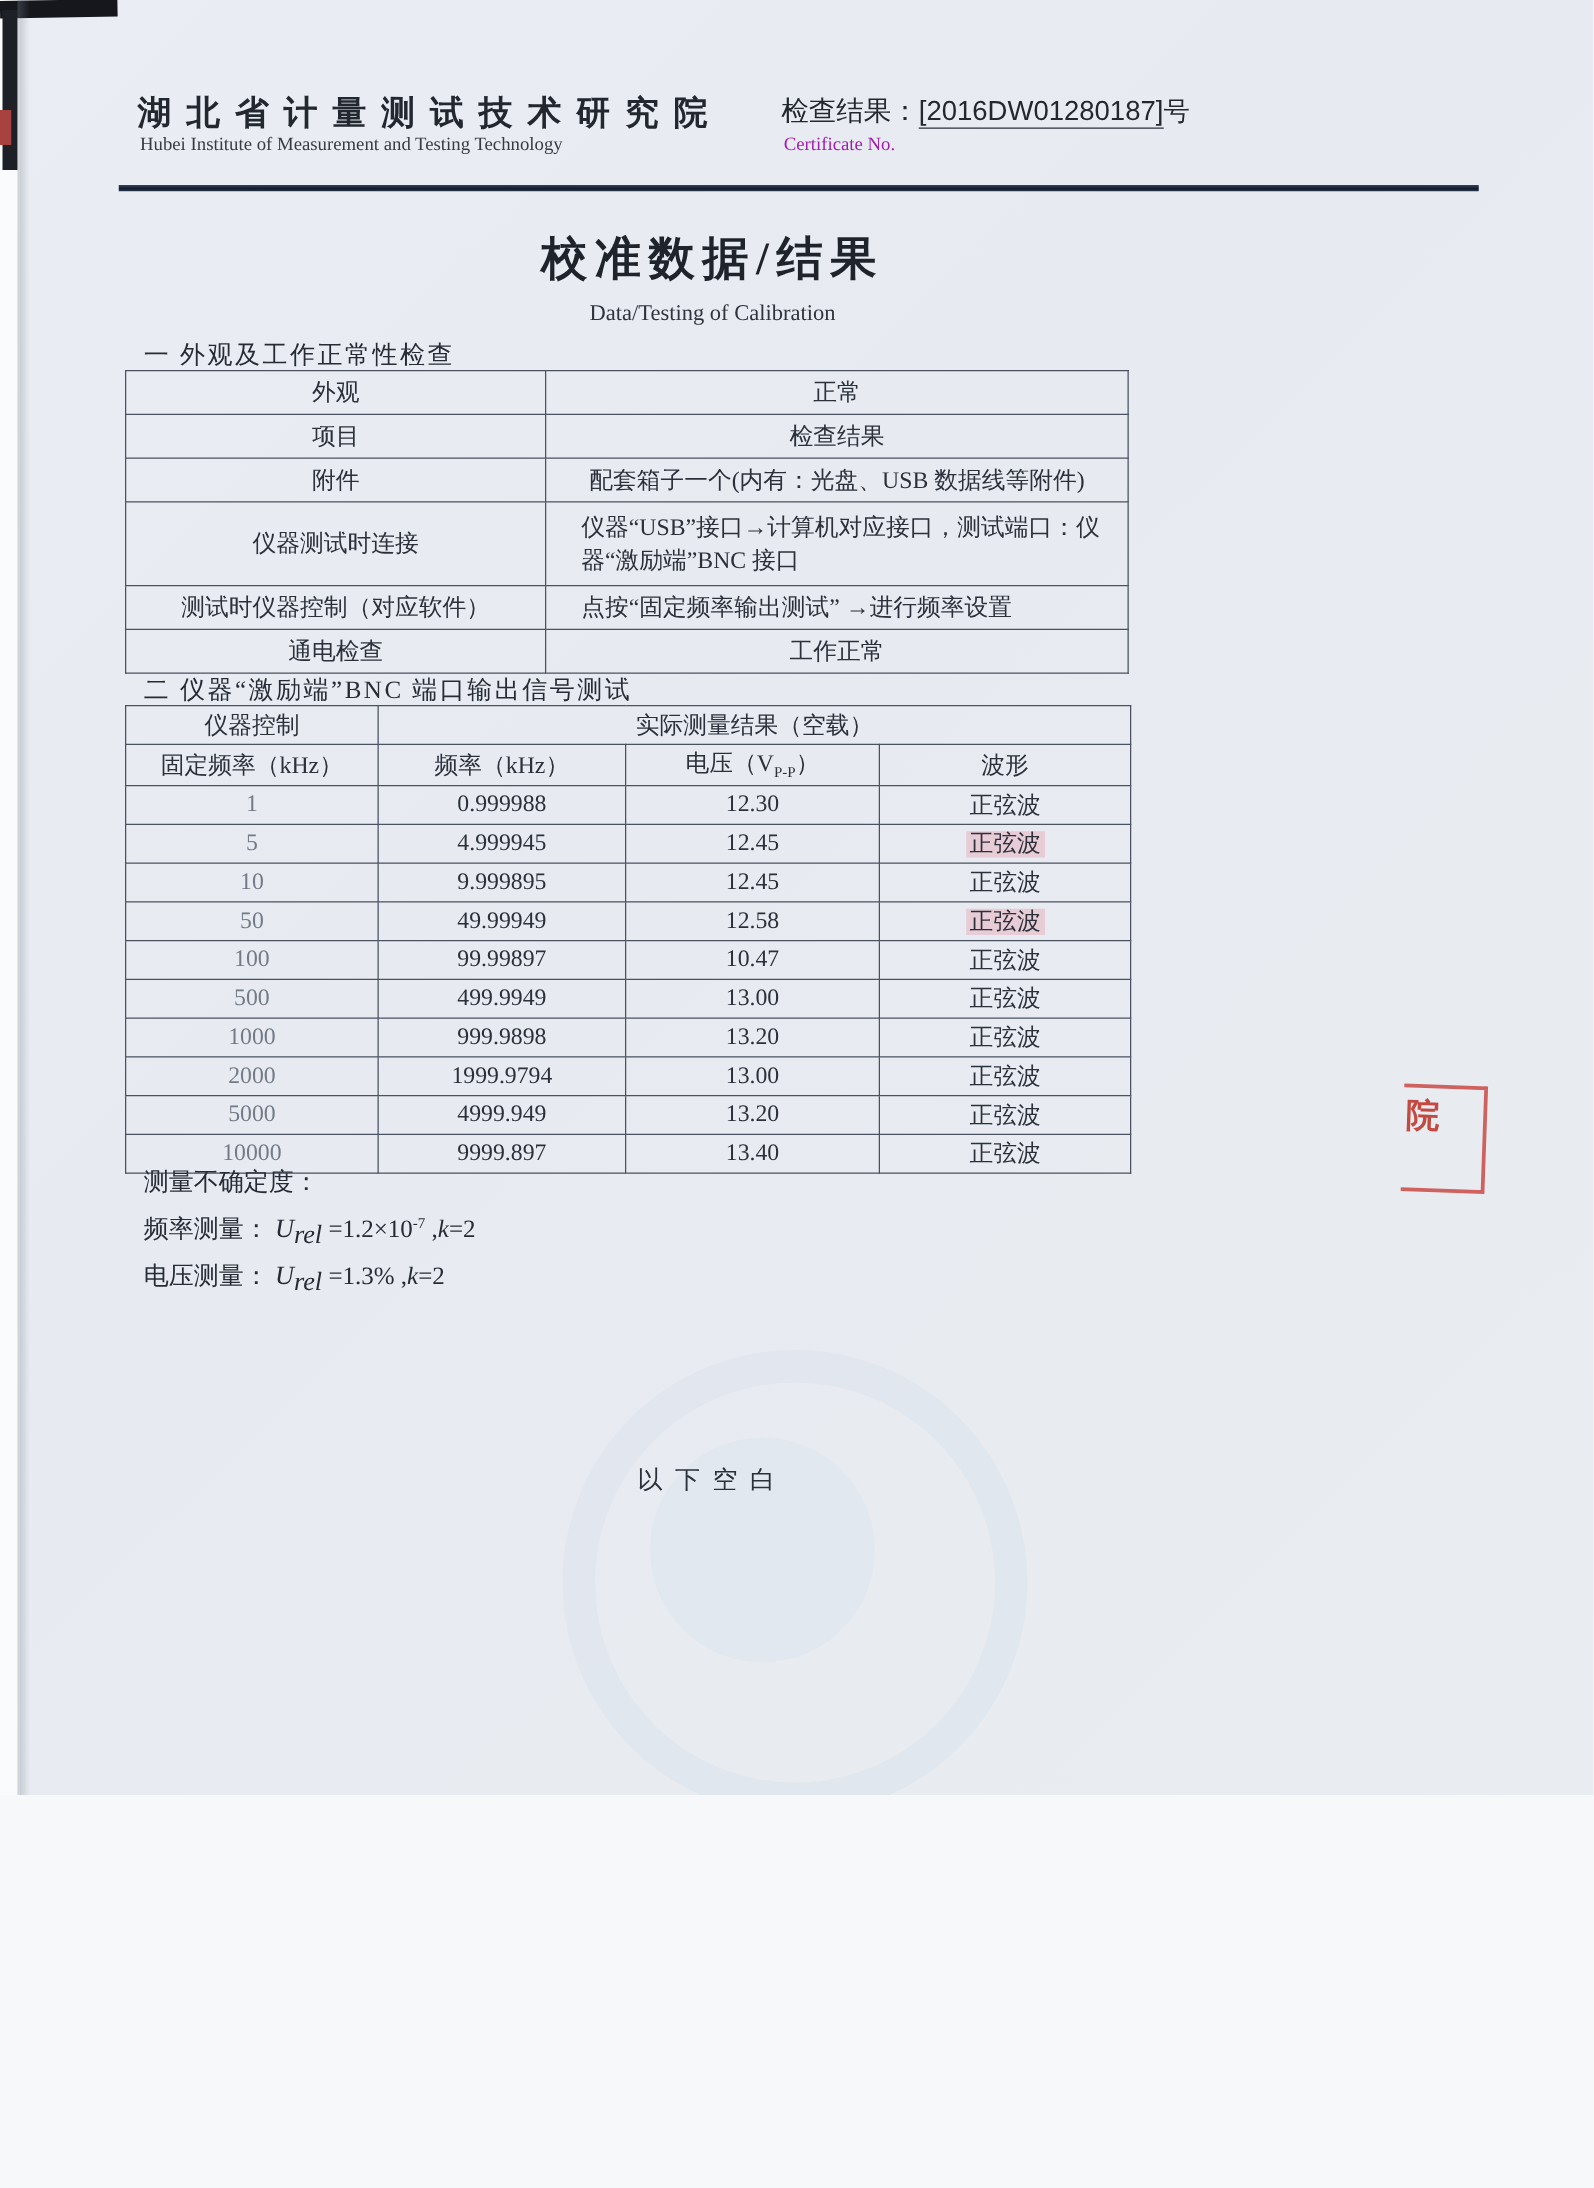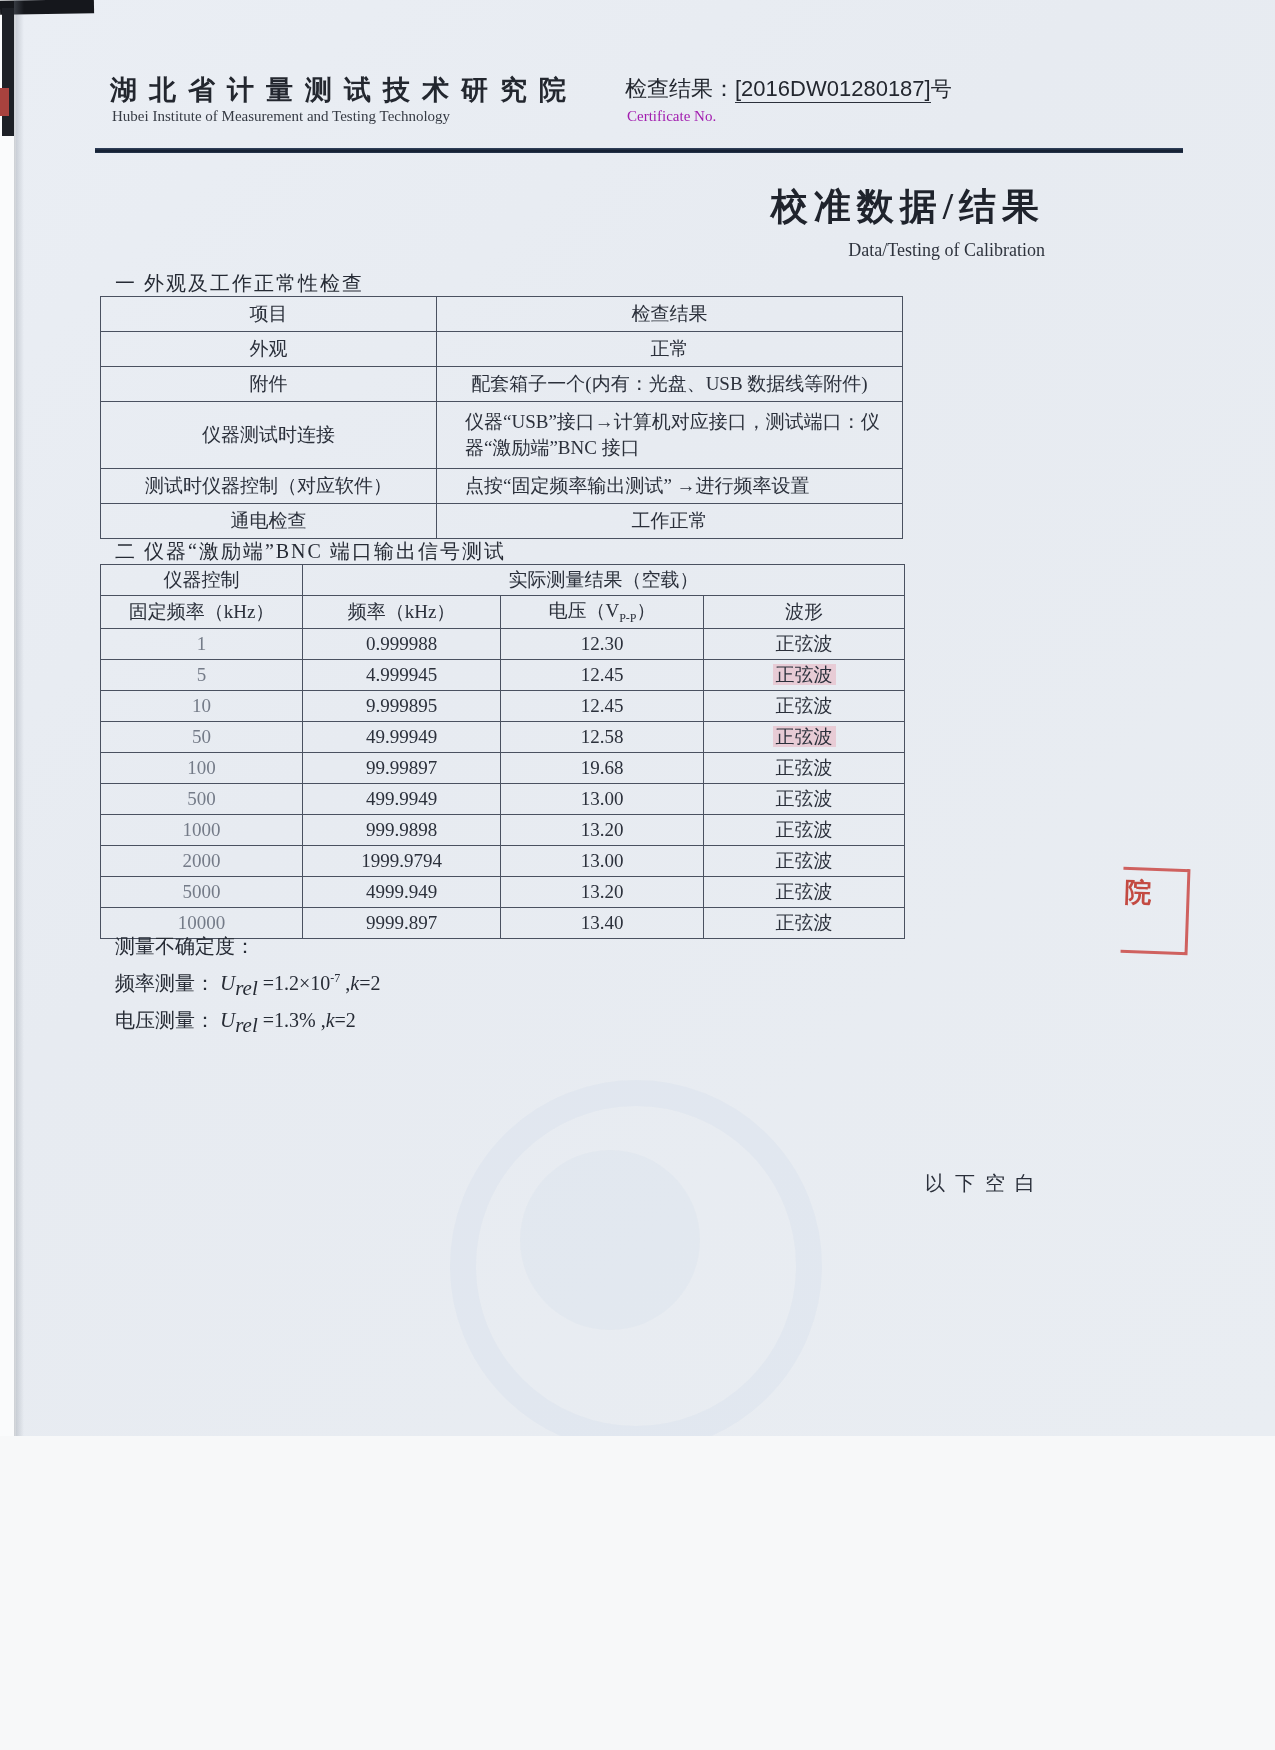--- a/index.html
+++ b/index.html
@@ -27,21 +27,21 @@
   #institute-en{position:absolute;left:112px;top:108px;font-size:15px;color:#363b44;}
   #cert-block{position:absolute;left:625px;top:74px;font-size:22px;color:#23272f;}
   #cert-no{font-family:"Liberation Sans","DejaVu Sans",sans-serif;font-size:22px;
            border-bottom:1.5px solid #2b303b;padding-bottom:1px;}
   #cert-suffix{font-size:21px;}
   #cert-en{position:absolute;left:627px;top:108px;font-size:15px;color:#a21caf;}
   #rule{position:absolute;left:95px;top:148px;width:1088px;height:5px;
         background:linear-gradient(180deg,#33445f 0%,#101a2b 60%,#2a3951 100%);}
 
   
-  .center-col{position:absolute;left:95px;width:950px;text-align:right;}
+  .center-col{position:absolute;left:95px;width:950px;text-align:center;}
   #doc-title{top:182px;font-size:37px;font-weight:bold;letter-spacing:6px;color:#1f232c;}
   #doc-subtitle{top:240px;font-size:18px;color:#2e333d;}
 
   .sec-heading{position:absolute;left:115px;font-size:20px;letter-spacing:2px;color:#262b35;}
   #sec1-heading{top:270px;}
   #sec2-heading{top:538px;}
 
   table{border-collapse:collapse;table-layout:fixed;}
   td{border:1px solid #4a5160;font-size:19px;text-align:center;vertical-align:middle;
      padding:2px 8px;color:#2b303b;}
@@ -96,26 +96,26 @@
   <div class="center-col" id="doc-subtitle">Data/Testing of Calibration</div>
 
   <div class="sec-heading" id="sec1-heading">一 外观及工作正常性检查</div>
   <table id="table1">
     <colgroup>
         <col style="width:336px">
         <col>
       </colgroup>
     <tbody>
         <tr>
+      <td>外观</td>
+      <td>正常</td>
+    </tr>
+    <tr>
       <td>项目</td>
       <td>检查结果</td>
-    </tr>
-    <tr>
-      <td>外观</td>
-      <td>正常</td>
     </tr>
     <tr>
       <td>附件</td>
       <td>配套箱子一个(内有：光盘、USB 数据线等附件)</td>
     </tr>
     <tr class="tall">
       <td>仪器测试时连接</td>
       <td class="left">仪器“USB”接口→计算机对应接口，测试端口：仪器“激励端”BNC 接口</td>
     </tr>
     <tr>
@@ -168,21 +168,21 @@
     </tr>
     <tr>
       <td class="dim">50</td>
       <td>49.99949</td>
       <td>12.58</td>
       <td><span class="pink">正弦波</span></td>
     </tr>
     <tr>
       <td class="dim">100</td>
       <td>99.99897</td>
-      <td>19.68</td>
+      <td>10.47</td>
       <td><span>正弦波</span></td>
     </tr>
     <tr>
       <td class="dim">500</td>
       <td>499.9949</td>
       <td>13.00</td>
       <td><span>正弦波</span></td>
     </tr>
     <tr>
       <td class="dim">1000</td>

